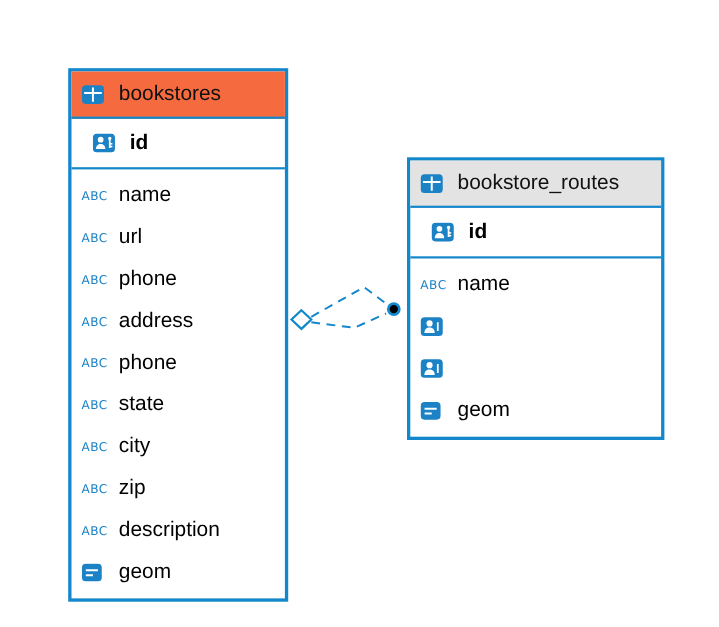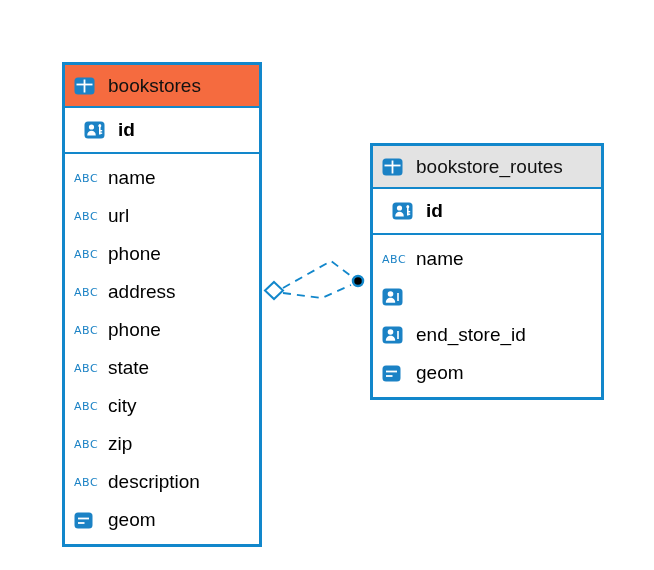--- a/index.html
+++ b/index.html
@@ -192,21 +192,20 @@
       </div>
       <div class="col-row">
         <span class="icon-slot">
           <svg width="21" height="18" viewBox="0 0 21 18">
             <rect x="0.5" y="0.5" width="20" height="17" rx="3.5" fill="#1b82c5"></rect>
             <circle cx="8.5" cy="6" r="2.8" fill="#fff"></circle>
             <path d="M3.8 14.8 c0-3.4 2.2-5 4.7-5 s4.7 1.6 4.7 5 z" fill="#fff"></path>
             <line x1="16" y1="5" x2="16" y2="13" stroke="#fff" stroke-width="1.6"></line>
           </svg>
         </span>
-        <span>end_store_id</span>
       </div>
       <div class="col-row">
         <span class="icon-slot">
           <svg width="19" height="17" viewBox="0 0 19 17">
             <rect x="0.5" y="0.5" width="18" height="16" rx="3.5" fill="#1b82c5"></rect>
             <line x1="4" y1="6.5" x2="15" y2="6.5" stroke="#fff" stroke-width="1.8"></line>
             <line x1="4" y1="11" x2="10.5" y2="11" stroke="#fff" stroke-width="1.8"></line>
           </svg>
         </span>
         <span>geom</span>

